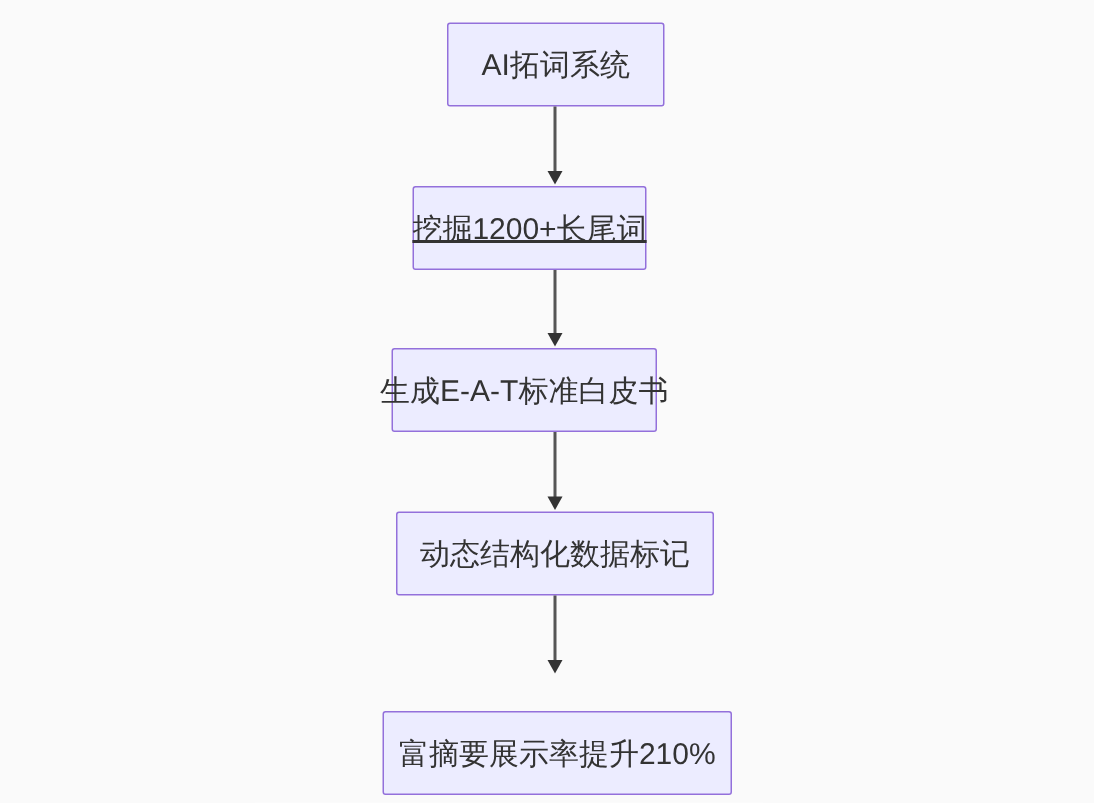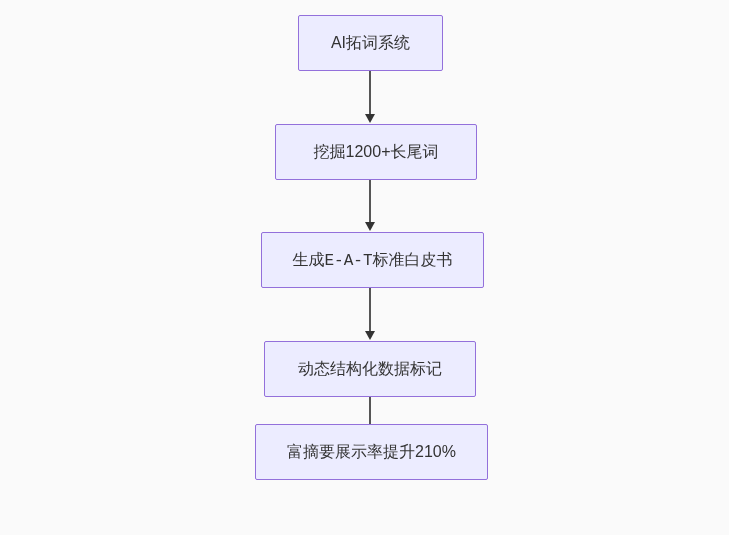--- a/index.html
+++ b/index.html
@@ -16,33 +16,33 @@
     overflow: hidden;
   }
 
   .node {
     position: absolute;
     height: 56px;
     background: var(--node-fill, #ececff);
     border: 1px solid var(--node-border, #9370db);
     border-radius: 2px;
     color: var(--text-color, #333333);
-    font-size: 16px;
+    font-size: 20px;
     display: flex;
     align-items: center;
     justify-content: center;
     text-align: center;
     white-space: nowrap;
   }
 
   .node-1 { left: 298px; top: 15px;  width: 145px; }
-  .node-2 { left: 275px; top: 124px; width: 202px; }
-  .node-3 { left: 261px; top: 232px; width: 223px; font-family: Liberation Mono, monospace; }
+  .node-2 { left: 275px; top: 124px; width: 156px; text-decoration: underline; }
+  .node-3 { left: 261px; top: 232px; width: 177px; }
   .node-4 { left: 264px; top: 341px; width: 212px; text-align: center; }
-  .node-5 { left: 255px; top: 424px; width: 233px; }
+  .node-5 { left: 255px; top: 474px; width: 233px; }
 
   .edge-line {
     position: absolute;
     left: 369px;
     width: 2px;
     background: var(--edge-color, #555555);
   }
   .edge-line-1 { top: 71px;  height: 44px; }
   .edge-line-2 { top: 180px; height: 43px; }
   .edge-line-3 { top: 288px; height: 44px; }

